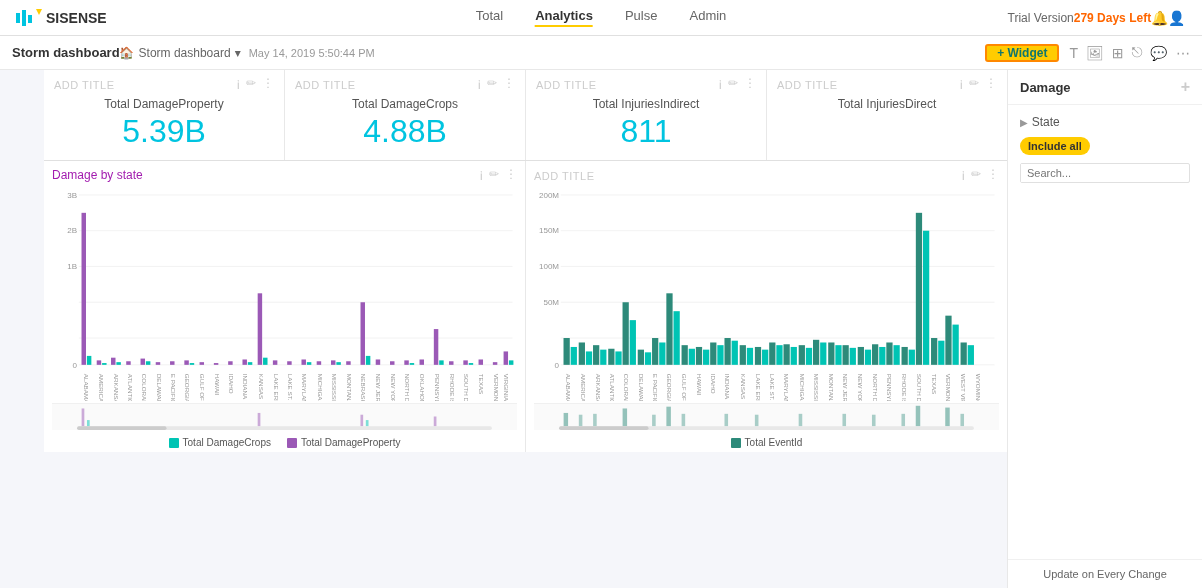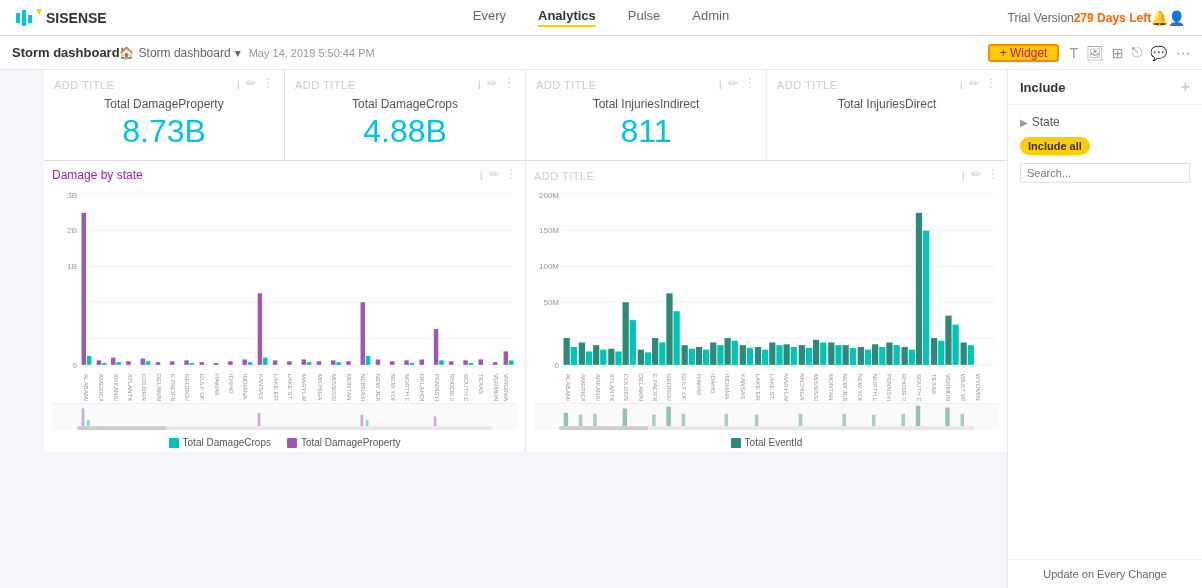--- a/index.html
+++ b/index.html
@@ -25,21 +25,21 @@
       border-bottom: 1px solid #e8e8e8;
     }
     .toolbar-left { display: flex; align-items: center; }
     .dashboard-title { font-size: 13px; font-weight: 600; color: #333; }
     .dashboard-nav { display: flex; align-items: center; gap: 4px; font-size: 12px; color: #666; cursor: pointer; }
     .toolbar-date { font-size: 11px; color: #999; margin-left: 8px; }
     .add-widget-btn {
       display: flex; align-items: center; gap: 4px;
       background: #ffcc00; border: 2px solid #ff8800;
       padding: 0 10px; border-radius: 3px; cursor: pointer;
-      font-size: 12px; font-weight: 400; color: #be185d;
+      font-size: 12px; font-weight: 700; color: #0f766e;
     }
     .toolbar-icons { display: flex; align-items: center; gap: 8px; color: #999; }
     .toolbar-icon { cursor: pointer; font-size: 14px; }
 
     
     .main-area {
       display: flex; height: calc(588px - 36px - 34px); margin-left: 44px;
     }
 
     
@@ -132,21 +132,21 @@
         <rect x="0" y="6" width="4" height="10" fill="#00c4e0"></rect>
         <rect x="6" y="3" width="4" height="16" fill="#00c4e0"></rect>
         <rect x="12" y="8" width="4" height="8" fill="#00c4e0"></rect>
         <polygon points="20,2 23,8 26,2" fill="#ffcc00"></polygon>
         <text x="30" y="16" font-size="14" font-weight="700" fill="#333" font-family="Arial">SISENSE</text>
       </svg>
     </span>
   </div>
 
   <div class="nav-links">
-    <a class="nav-link">Every</a>
+    <a class="nav-link">Total</a>
     <a class="nav-link active">Analytics</a>
     <a class="nav-link">Pulse</a>
     <a class="nav-link">Admin</a>
   </div>
 
   <div class="nav-right">
     <span>Trial Version</span>
     <span class="days-left">279 Days Left</span>
     <span style="color:#999;font-size:14px;">🔔</span>
     <span style="color:#999;font-size:14px;">👤</span>
@@ -185,21 +185,21 @@
       <div class="widget-card">
         <div class="widget-title-bar">
           <span class="widget-add-title">ADD TITLE</span>
           <div class="widget-icons">
             <span>ℹ</span>
             <span>✏</span>
             <span>⋮</span>
           </div>
         </div>
         <div class="metric-label">Total DamageProperty</div>
-        <div class="metric-value">8.73B</div>
+        <div class="metric-value">5.39B</div>
       </div>
 
       <div class="widget-card">
         <div class="widget-title-bar">
           <span class="widget-add-title">ADD TITLE</span>
           <div class="widget-icons">
             <span>ℹ</span>
             <span>✏</span>
             <span>⋮</span>
           </div>
@@ -545,21 +545,21 @@
           </div>
         </div>
       </div>
 
     </div>
 
   </div>
 
   <div class="filters-panel">
     <div class="filters-header">
-      <span>Include</span>
+      <span>Damage</span>
       <span class="filters-add">+</span>
     </div>
 
     <div class="filter-section">
       <div class="filter-state">
         <span class="chevron">▶</span>
         <span>State</span>
       </div>
       <div>
         <span class="filter-tag">Include all</span>

